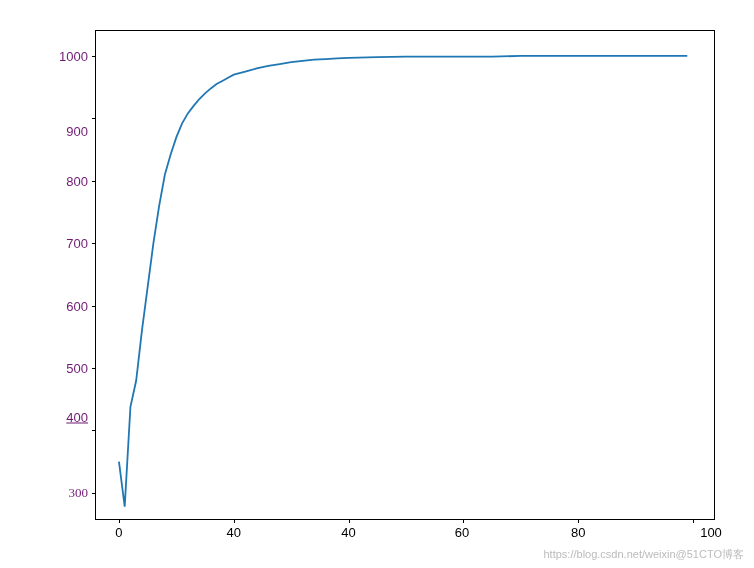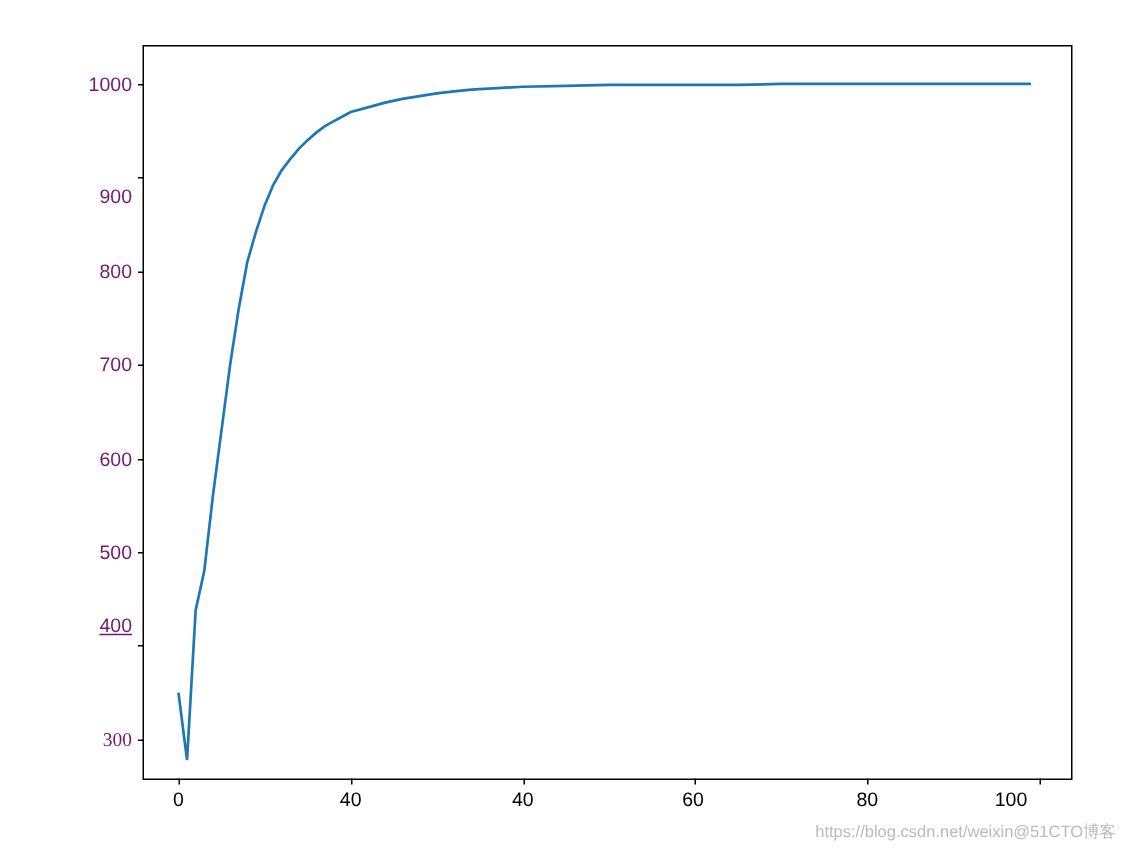--- a/index.html
+++ b/index.html
@@ -105,18 +105,18 @@
         <div class="xlabel" style="left: 22.963px;">0</div>
         <div class="tick-x" style="left: 137.778px;"></div>
         <div class="xlabel" style="left: 137.778px;">40</div>
         <div class="tick-x" style="left: 252.593px;"></div>
         <div class="xlabel" style="left: 252.593px;">40</div>
         <div class="tick-x" style="left: 367.407px;"></div>
         <div class="xlabel" style="left: 366px;">60</div>
         <div class="tick-x" style="left: 482.222px;"></div>
         <div class="xlabel" style="left: 482.222px; text-align: center;">80</div>
         <div class="tick-x" style="left: 597.037px;"></div>
-        <div class="xlabel" style="left: 578px; text-align: right;">100</div>
+        <div class="xlabel" style="left: 615px; text-align: right;">100</div>
       </div>
   </div>
 </div>
 
 <div class="watermark">https://blog.csdn.net/weixin@51CTO博客</div>
 
 </body></html>

